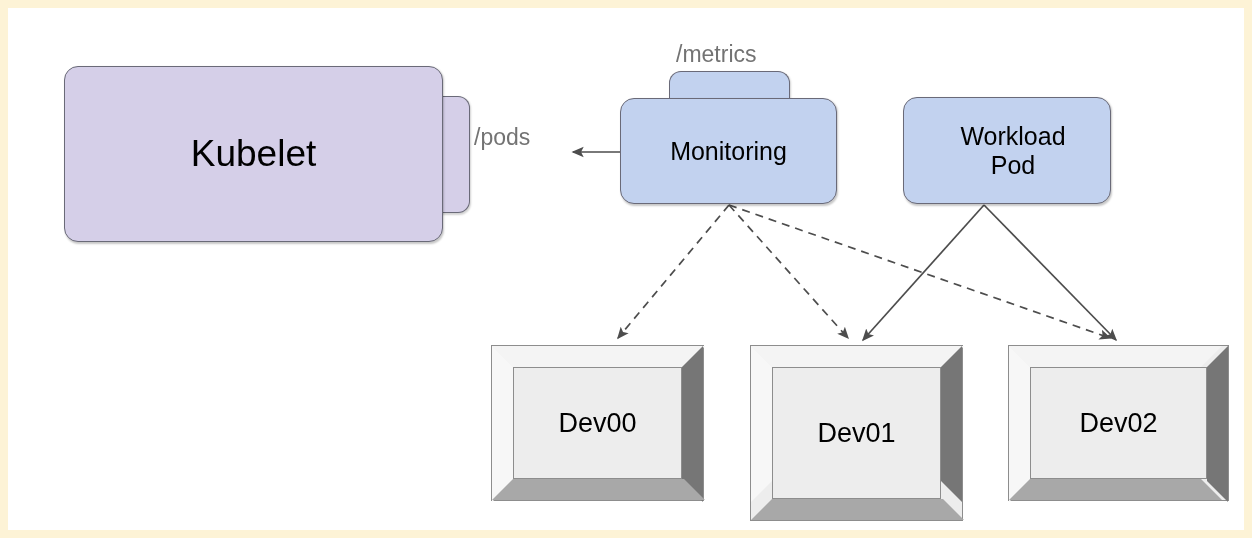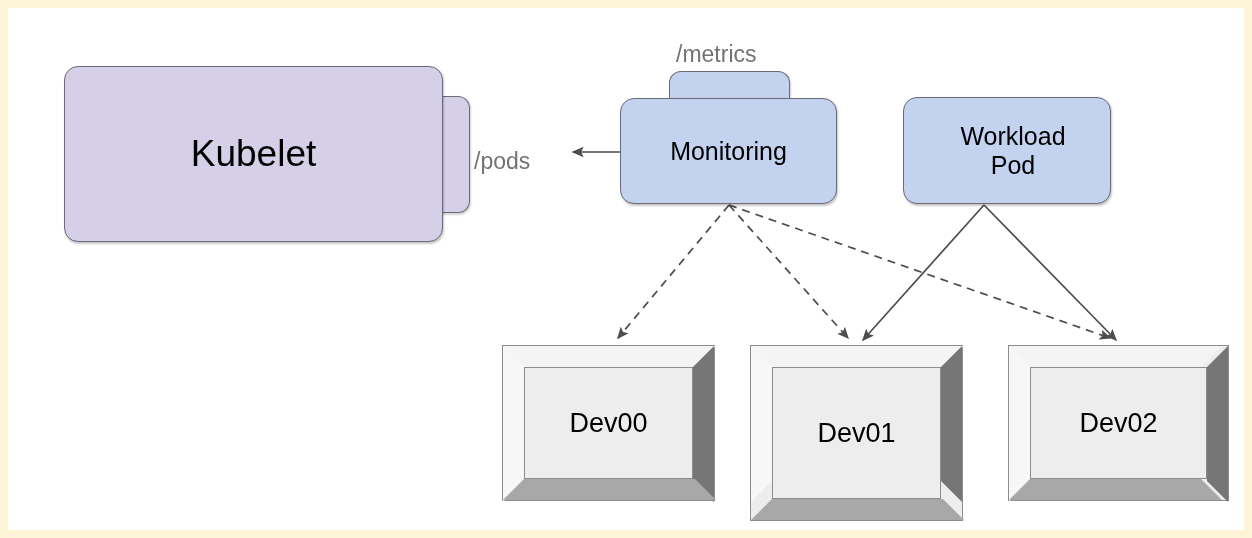--- a/index.html
+++ b/index.html
@@ -142,36 +142,36 @@
         <path d="M 976 197 L 1108 332" fill="none" stroke="#4d4d4d" stroke-width="1.7" marker-end="url(#arrow-solid)"></path>
       </g>
     </svg>
 
     <div class="tab tab-right" style="left:428px; top:88px; width:34px; height:117px;"></div>
 
     <div class="node node-lavender" style="left:56px; top:58px; width:379px; height:176px; font-size:37px;">
       <span>Kubelet</span>
     </div>
 
-    <div class="edge-label" style="left:466px; top:140px; font-size:23px;">/pods</div>
+    <div class="edge-label" style="left:466px; top:116px; font-size:23px;">/pods</div>
 
     <div class="edge-label" style="left:668px; top:33px; font-size:23px;">/metrics</div>
 
     <div class="tab tab-top" style="left:661px; top:63px; width:121px; height:32px;"></div>
 
     <div class="node node-blue" style="left:612px; top:90px; width:217px; height:106px; font-size:25px; flex-direction:column;">
       <span>Monitoring</span>
     </div>
 
     <div class="node node-blue" style="left:895px; top:89px; width:208px; height:107px; font-size:25px; flex-direction:column;padding-left:12px;">
       <span>Workload</span>
       <span>Pod</span>
     </div>
 
-    <div class="device" style="left:494px; top:337px; width:213px; height:156px;">
+    <div class="device" style="left:483px; top:337px; width:213px; height:156px;">
 
       <div class="bev" style="left:0; top:0; width:0; height:0;
                   border-width:21px 21px 0 21px;
                   border-top-color:#f4f4f4;
                   border-left-width:21px; border-right-width:21px;
                   border-left-color:transparent; border-right-color:transparent;
                   border-top-width:21px;
                   width:171px; border-left-style:solid; border-right-style:solid;"></div>
 
       <div class="bev" style="left:0; top:0; width:0; height:114px;

